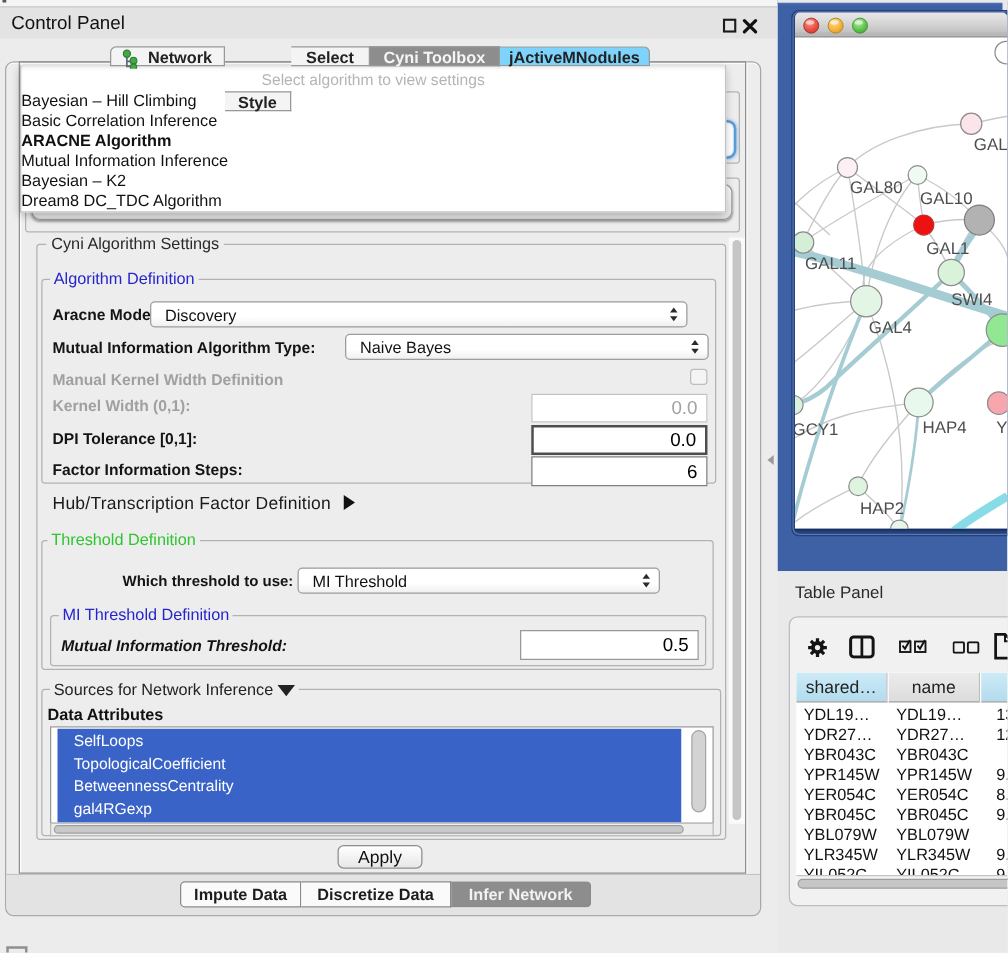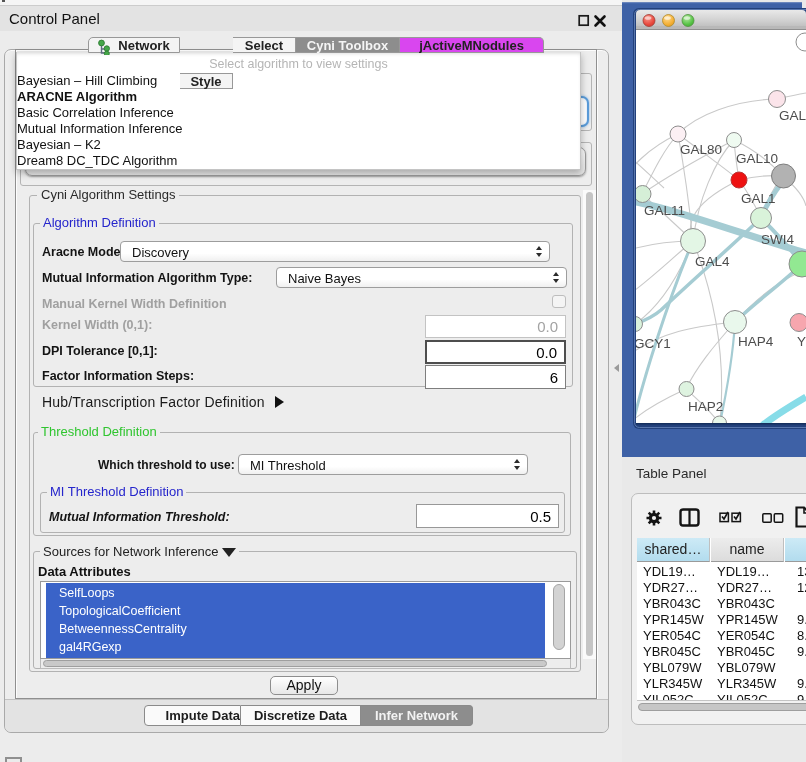--- a/index.html
+++ b/index.html
@@ -48,40 +48,40 @@
 
   <div class="abs" style="left:20px;top:73px;width:572px;height:58px;border:1px solid #b4b4b4;border-radius:3px;"></div>
   <div class="abs" style="left:30px;top:96px;width:559px;height:31px;background:#fff;border:2px solid #5a9bd8;border-radius:7px;box-shadow:0 0 3px #8ab8e4, inset 0 0 2px #b9d5ee;"></div>
   <div class="abs" style="left:20px;top:142px;width:572px;height:44px;border:1px solid #b4b4b4;border-radius:3px;"></div>
   <div class="abs" style="left:25px;top:147px;width:561px;height:29px;background:linear-gradient(#fafafa,#e3e3e3);border:1px solid #9a9a9a;border-radius:7px;box-shadow:0 1px 2px rgba(0,0,0,0.35);"></div>
 
   <div class="abs" style="left:16px;top:52px;width:565px;height:118px;background:#fff;border:1px solid #c4c4c4;border-top:none;box-shadow:0 3px 7px rgba(0,0,0,0.28), inset 0 3px 4px -2px rgba(0,0,0,0.18);"></div>
   <div class="abs" style="left:16px;top:57px;width:565px;height:14px;font-size:12.5px;color:#b5b5b5;text-align:center;">Select algorithm to view settings</div>
   <div class="abs" style="left:17px;top:73px;width:540px;font-size:13px;color:#111;line-height:16px;">
     <div>Bayesian – Hill Climbing</div>
+    <div>Basic Correlation Inference</div>
     <div style="font-weight:bold;">ARACNE Algorithm</div>
-    <div>Basic Correlation Inference</div>
     <div>Mutual Information Inference</div>
     <div>Bayesian – K2</div>
     <div>Dream8 DC_TDC Algorithm</div>
   </div>
 
   <div class="abs" id="tabs" style="left:88px;top:37px;width:440px;height:16px;">
     <div class="tab" style="left:0;width:92px;border-left:1px solid #989898;border-radius:5px 0 0 0;">
       <svg style="position:absolute;left:9px;top:1px;" width="13" height="16" viewBox="0 0 13 16">
         <path d="M3.5 6 V14 H9 M3.5 10 H7" fill="none" stroke="#5d6b80" stroke-width="1.4"></path>
         <circle cx="3.5" cy="4" r="2.9" fill="#44a649" stroke="#2e7d33" stroke-width="0.9"></circle>
         <circle cx="8.8" cy="9.5" r="2.7" fill="#44a649" stroke="#2e7d33" stroke-width="0.9"></circle>
         <circle cx="8.8" cy="14.6" r="2.5" fill="#44a649" stroke="#2e7d33" stroke-width="0.9"></circle>
       </svg>
       <span style="margin-left:20px;">Network</span></div>
     <div class="tab" style="left:92px;width:53px;margin-top:36px;">Style</div>
     <div class="tab" style="left:145px;width:63px;">Select</div>
     <div class="tab" style="left:208px;width:104px;background:#8d8d8d;color:#f5f5f5;">Cyni Toolbox</div>
-    <div class="tab" style="left:312px;width:144px;background:#d946ef;border-radius:0 5px 0 0;">jActiveMNodules</div>
+    <div class="tab" style="left:312px;width:120px;background:#7dd3fc;border-radius:0 5px 0 0;">jActiveMNodules</div>
   </div>
 
   <div class="abs" style="left:29px;top:195px;width:552px;height:477px;border:1px solid #b2b2b2;border-radius:3px;"></div>
   <div class="abs" style="left:37px;top:188px;height:14px;background:#ededed;padding:0 4px;font-size:13px;color:#2a2a2a;line-height:14px;">Cyni Algorithm Settings</div>
 
   <div class="abs" style="left:33px;top:223px;width:540px;height:164px;border:1px solid #b2b2b2;border-radius:3px;"></div>
   <div class="abs" style="left:40px;top:216px;height:14px;background:#ededed;padding:0 3px;font-size:13px;color:#2525cc;line-height:14px;">Algorithm Definition</div>
 
   <div class="abs lbl" style="left:42px;top:245px;">Aracne Mode:</div>
   <div class="abs combo" style="left:120px;top:241px;width:430px;height:21px;text-decoration:underline;">
@@ -130,21 +130,21 @@
     <div class="abs" style="left:2px;top:1px;width:504px;height:7px;background:#c9c9c9;border:1px solid #9f9f9f;border-radius:4px;"></div>
   </div>
 
   <div class="abs" style="left:583px;top:190px;width:13px;height:469px;background:#fafafa;"></div>
   <div class="abs" style="left:585.5px;top:192px;width:7.5px;height:464px;background:#c5c5c5;border-radius:4px;"></div>
 
   <div class="abs" style="left:270px;top:676px;width:68px;height:19px;background:linear-gradient(#ffffff,#e7e7e7);border:1px solid #8e8e8e;border-radius:5px;font-size:14px;color:#111;text-align:center;line-height:17px;">Apply</div>
 
   <div class="abs" style="left:5px;top:699px;width:603px;height:33px;background:#e3e3e3;border-top:1px solid #c2c2c2;border-radius:0 0 7px 7px;"></div>
   <div class="abs" id="btabs" style="left:144px;top:705px;width:329px;height:21px;">
-    <div class="btab" style="left:0;width:97px;border-left:1px solid #8a8a8a;border-radius:4px 0 0 4px;text-align:right;">Impute Data</div>
+    <div class="btab" style="left:0;width:97px;border-left:1px solid #8a8a8a;border-radius:4px 0 0 4px;">Impute Data</div>
     <div class="btab" style="left:97px;width:120px;">Discretize Data</div>
     <div class="btab" style="left:217px;width:112px;background:#8d8d8d;color:#f2f2f2;border-radius:0 4px 4px 0;">Infer Network</div>
   </div>
 
   <div class="abs" style="left:5px;top:757px;width:17px;height:12px;background:#ebebeb;border:2px solid #8f8f8f;"></div>
 
   <div class="abs" style="left:614px;top:364px;width:0;height:0;border-top:4px solid transparent;border-bottom:4px solid transparent;border-right:5px solid #9a9a9a;"></div>
 </div>
 
 <div class="abs" id="rightside" style="left:622px;top:0;width:184px;height:762px;background:#e9e9e9;"></div>

